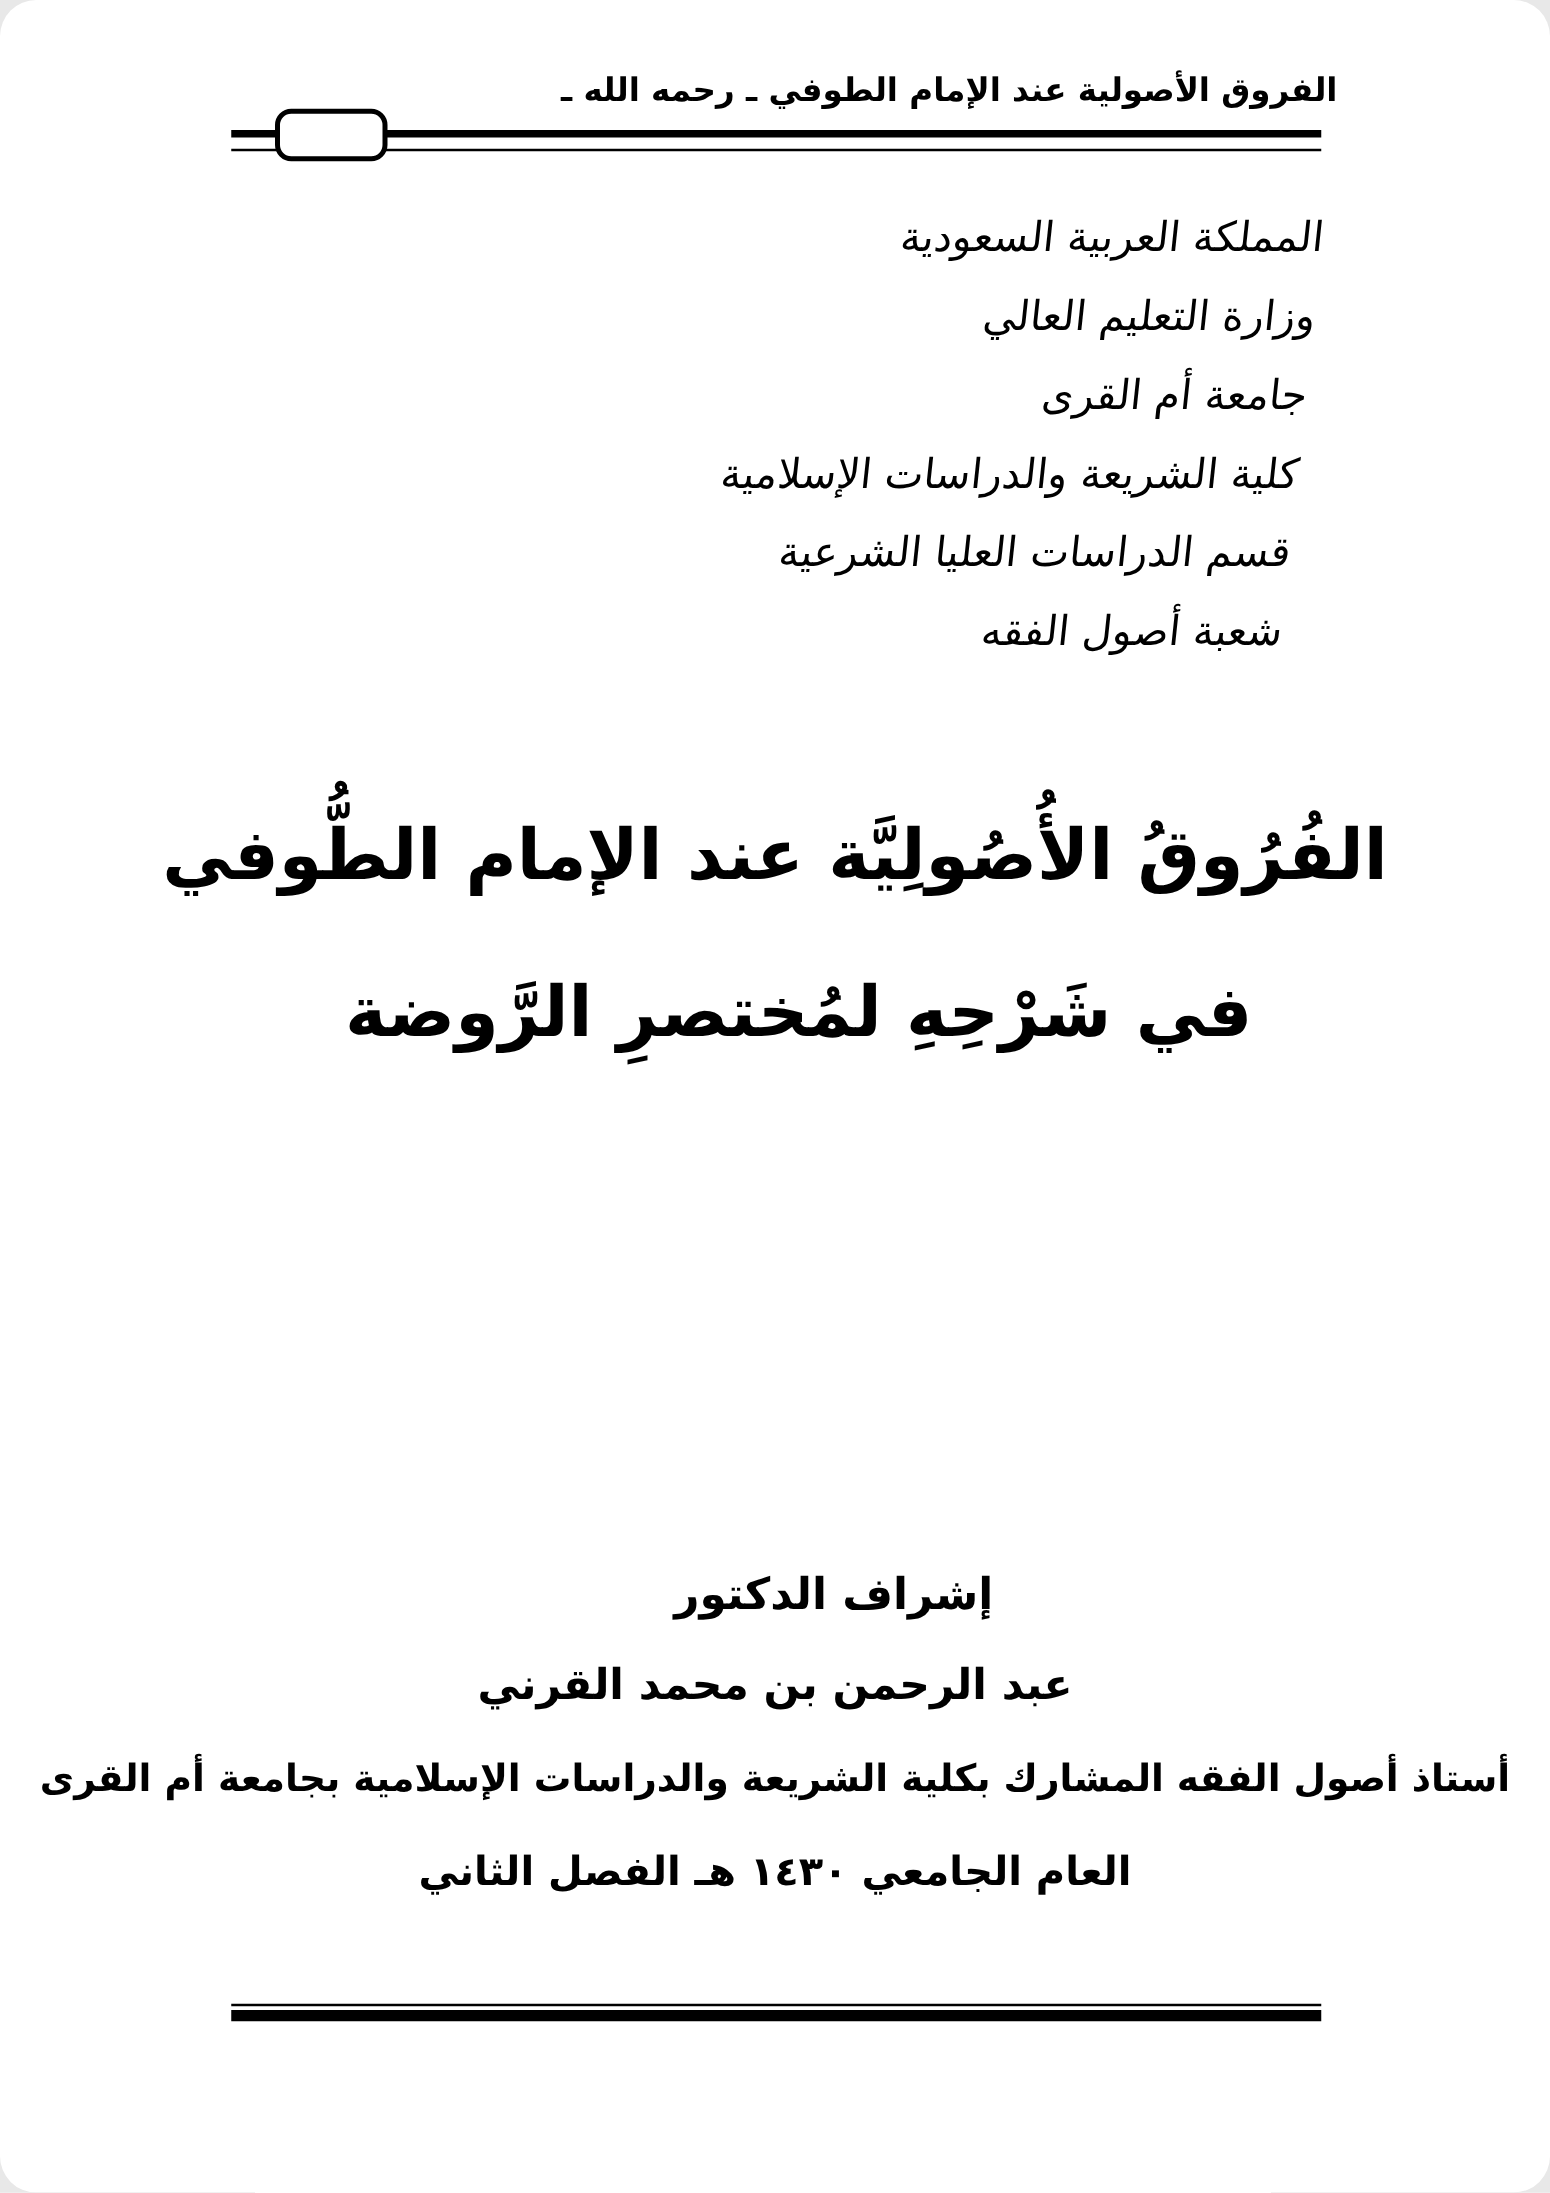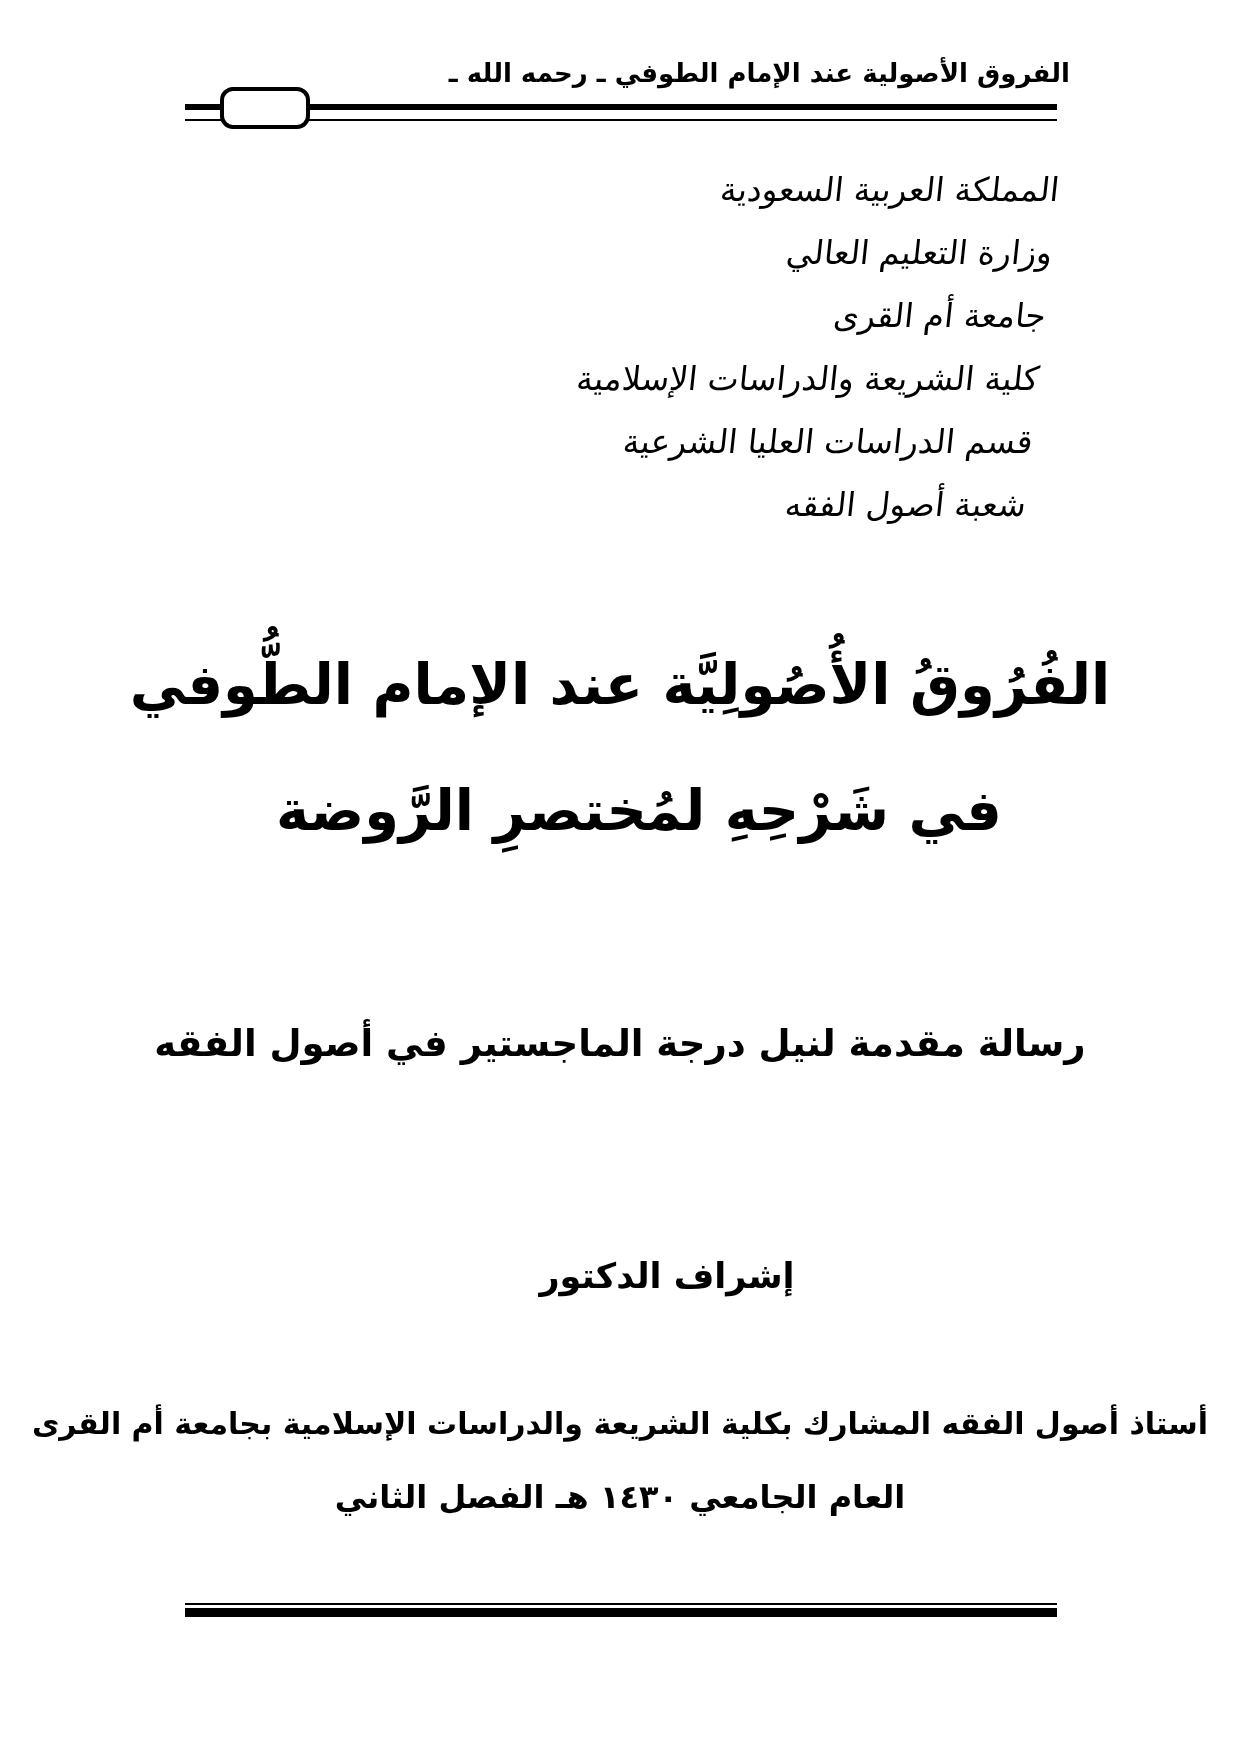--- a/index.html
+++ b/index.html
@@ -10,20 +10,21 @@
   .page {
     position: relative;
     width: 1240px;
     height: 1754px;
     margin: 0 auto;
     background: #ffffff;
     overflow: hidden;
     font-family: "DejaVu Sans", sans-serif;
     color: #000000;
     direction: rtl;
+    border-radius: 29px;
   }
   
   .running-head {
     position: absolute;
     top: 58px;
     right: 170px;
     font-size: 26px;
     font-weight: bold;
     white-space: nowrap;
   }
@@ -96,22 +97,22 @@
     <div>وزارة التعليم العالي</div>
     <div>جامعة أم القرى</div>
     <div>كلية الشريعة والدراسات الإسلامية</div>
     <div>قسم الدراسات العليا الشرعية</div>
     <div>شعبة أصول الفقه</div>
   </div>
 
   <div class="centerline title-1">الفُرُوقُ الأُصُولِيَّة عند الإمام الطُّوفي</div>
   <div class="centerline title-2">في شَرْحِهِ لمُختصرِ الرَّوضة</div>
 
-  <div class="centerline thesis-stmt">رسالة مقدمة لنيل درجة الماجستير في أصول الفقه</div>
 
   <div class="centerline sup-heading">إشراف الدكتور</div>
+  <div class="centerline sup-name">عبد الرحمن بن محمد القرني</div>
   <div class="centerline sup-title">أستاذ أصول الفقه المشارك بكلية الشريعة والدراسات الإسلامية بجامعة أم القرى</div>
   <div class="centerline acad-year">العام الجامعي ١٤٣٠ هـ الفصل الثاني</div>
 
   <div class="rule rule-foot-thin"></div>
   <div class="rule rule-foot-thick"></div>
 
 </div>
 
 </body></html>

